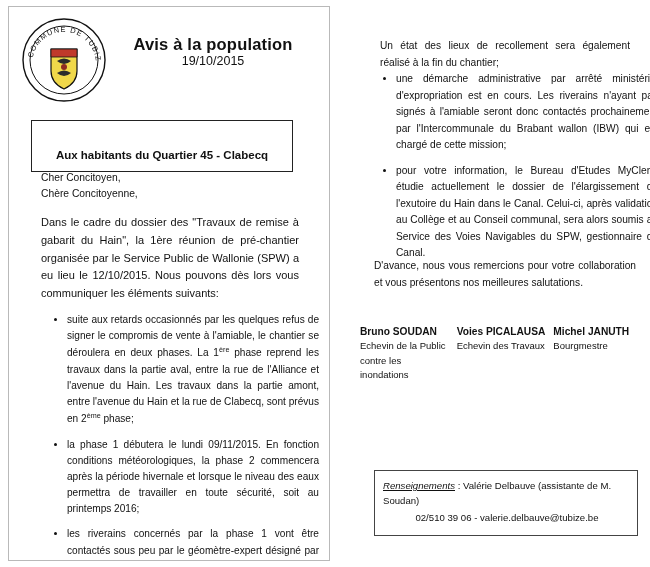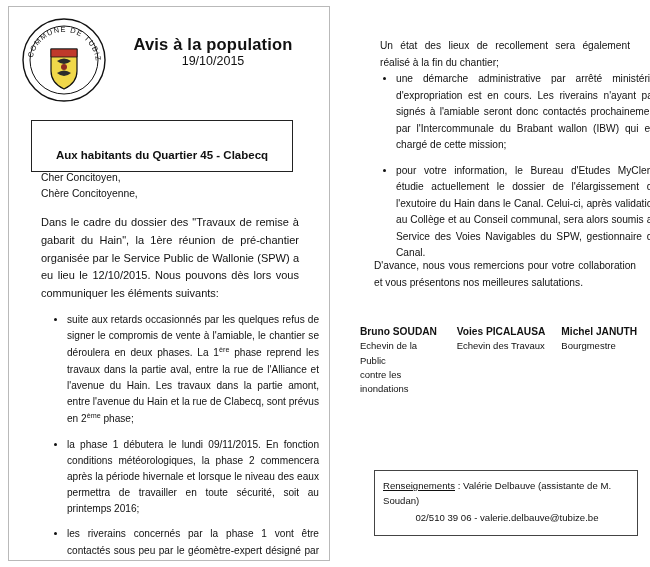--- a/index.html
+++ b/index.html
@@ -152,21 +152,21 @@
     line-height: 1.62;
     text-align: justify;
   }
 
   .signatures {
     position: absolute;
     left: 8px;
     top: 318px;
     width: 282px;
     display: flex;
-    gap: 16px;
+    gap: 8px;
   }
   .sig {
     width: 33%;
     font-size: 9.6px;
     line-height: 1.5;
   }
   .sig .name {
     font-weight: bold;
     font-size: 10.2px;
     white-space: nowrap;
@@ -179,20 +179,21 @@
     top: 464px;
     width: 264px;
     border: 1px solid #444;
     box-sizing: border-box;
     padding: 8px 6px 9px 8px;
     font-size: 9.6px;
     line-height: 1.55;
   }
   .info-box .lbl {
     text-decoration: underline;
+    font-style: italic;
   }
   .info-box .line2 {
     display: block;
     text-align: center;
     margin-top: 2px;
   }
 </style>
 </head>
 <body>
 

